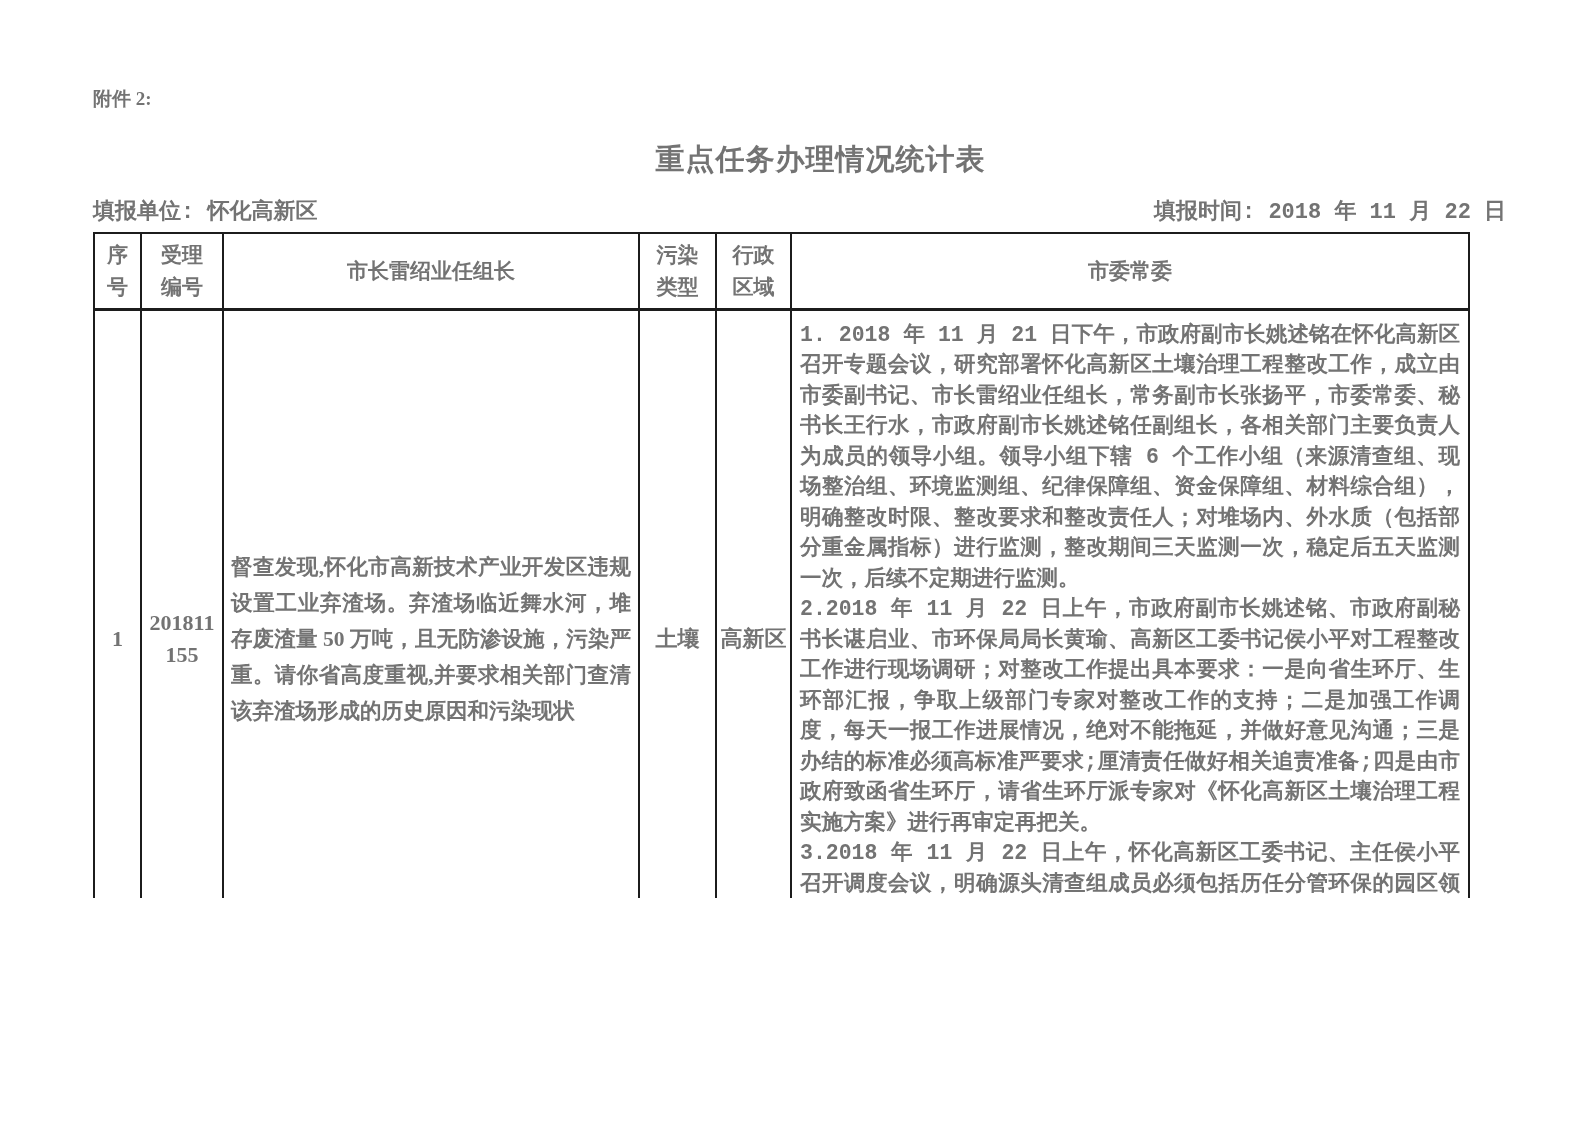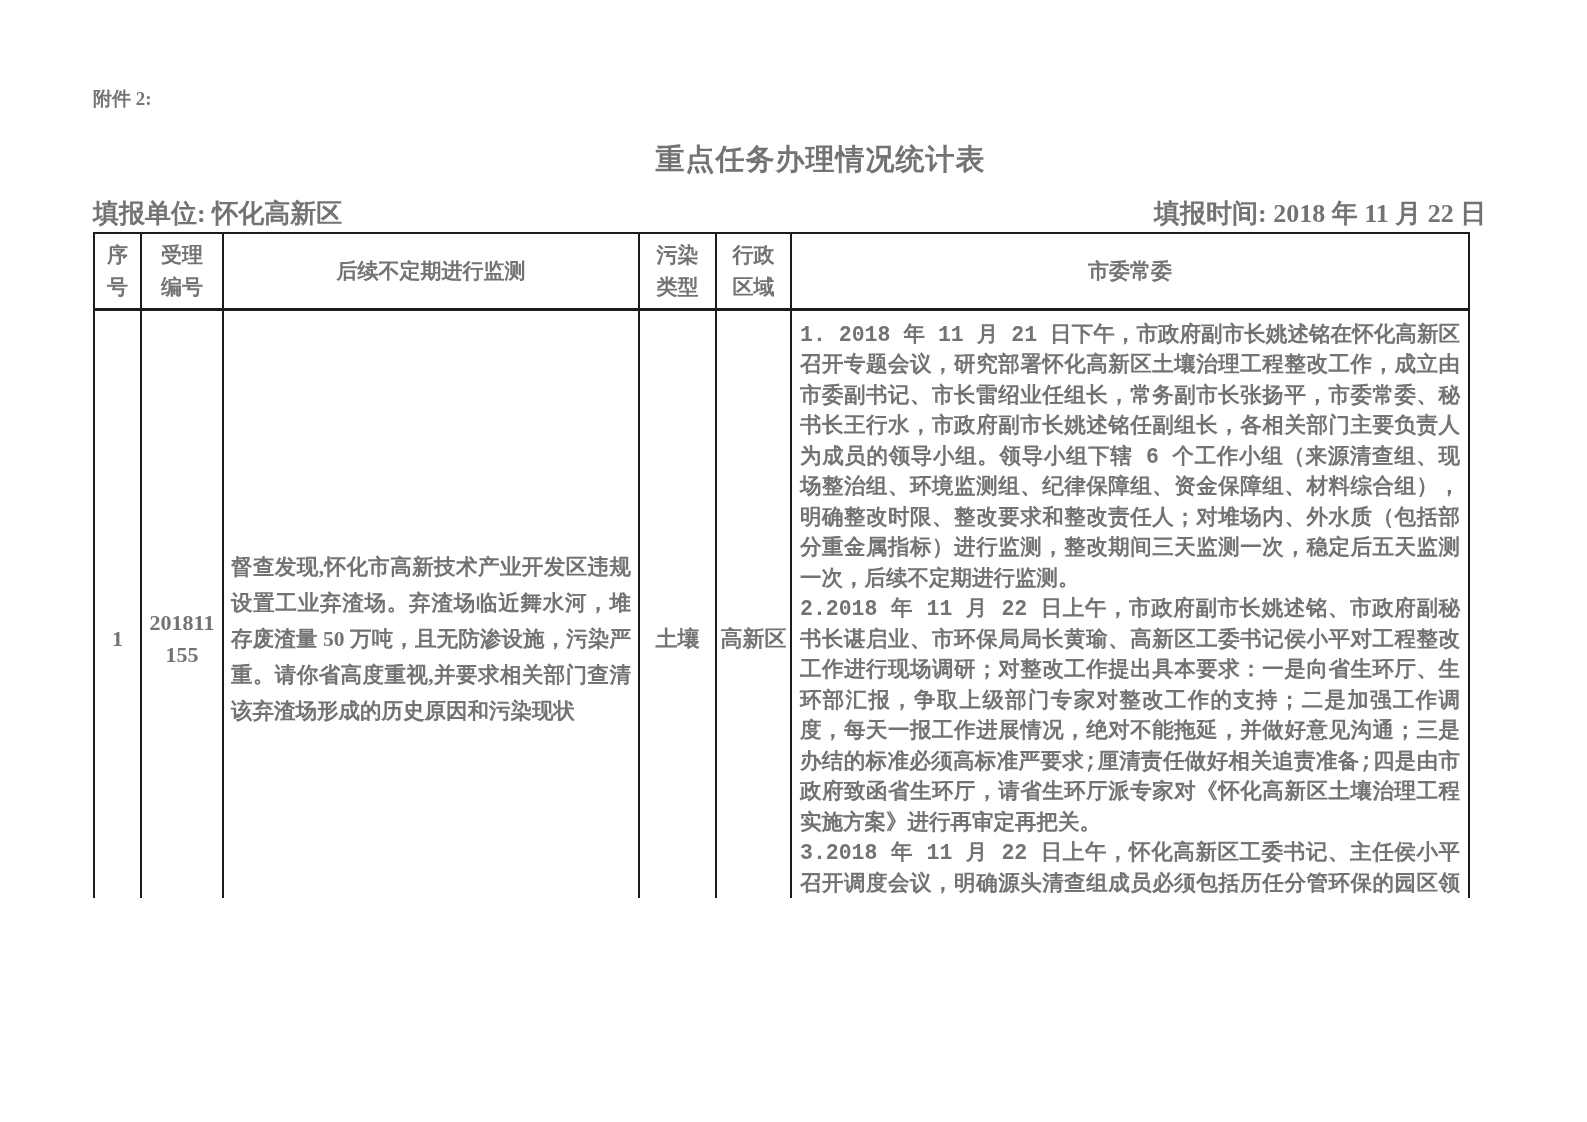--- a/index.html
+++ b/index.html
@@ -29,22 +29,23 @@
     text-align: center;
     font-size: 29px;
     font-weight: bold;
     letter-spacing: 1px;
   }
   .meta-row {
     position: absolute;
     left: 93px;
     top: 196px;
     width: 1375px;
-    font-size: 26px;
+    font-size: 22px;
     font-weight: bold;
+    font-family: Liberation Mono, monospace;
   }
   .meta-time {
     position: absolute;
     left: 1061px;
     top: 0;
     white-space: nowrap;
   }
   table.report {
     position: absolute;
     left: 93px;
@@ -116,21 +117,21 @@
       <col style="width:77px">
       <col style="width:75px">
       <col style="width:678px">
     </colgroup>
     <thead>
       <tr>
         <th>序
 号</th>
         <th>受理
 编号</th>
-        <th>后续不定期进行监测</th>
+        <th>市长雷绍业任组长</th>
         <th>污染
 类型</th>
         <th>行政
 区域</th>
         <th>市委常委</th>
       </tr>
     </thead>
     <tbody>
       <tr>
         <td class="cell-index">1</td>

